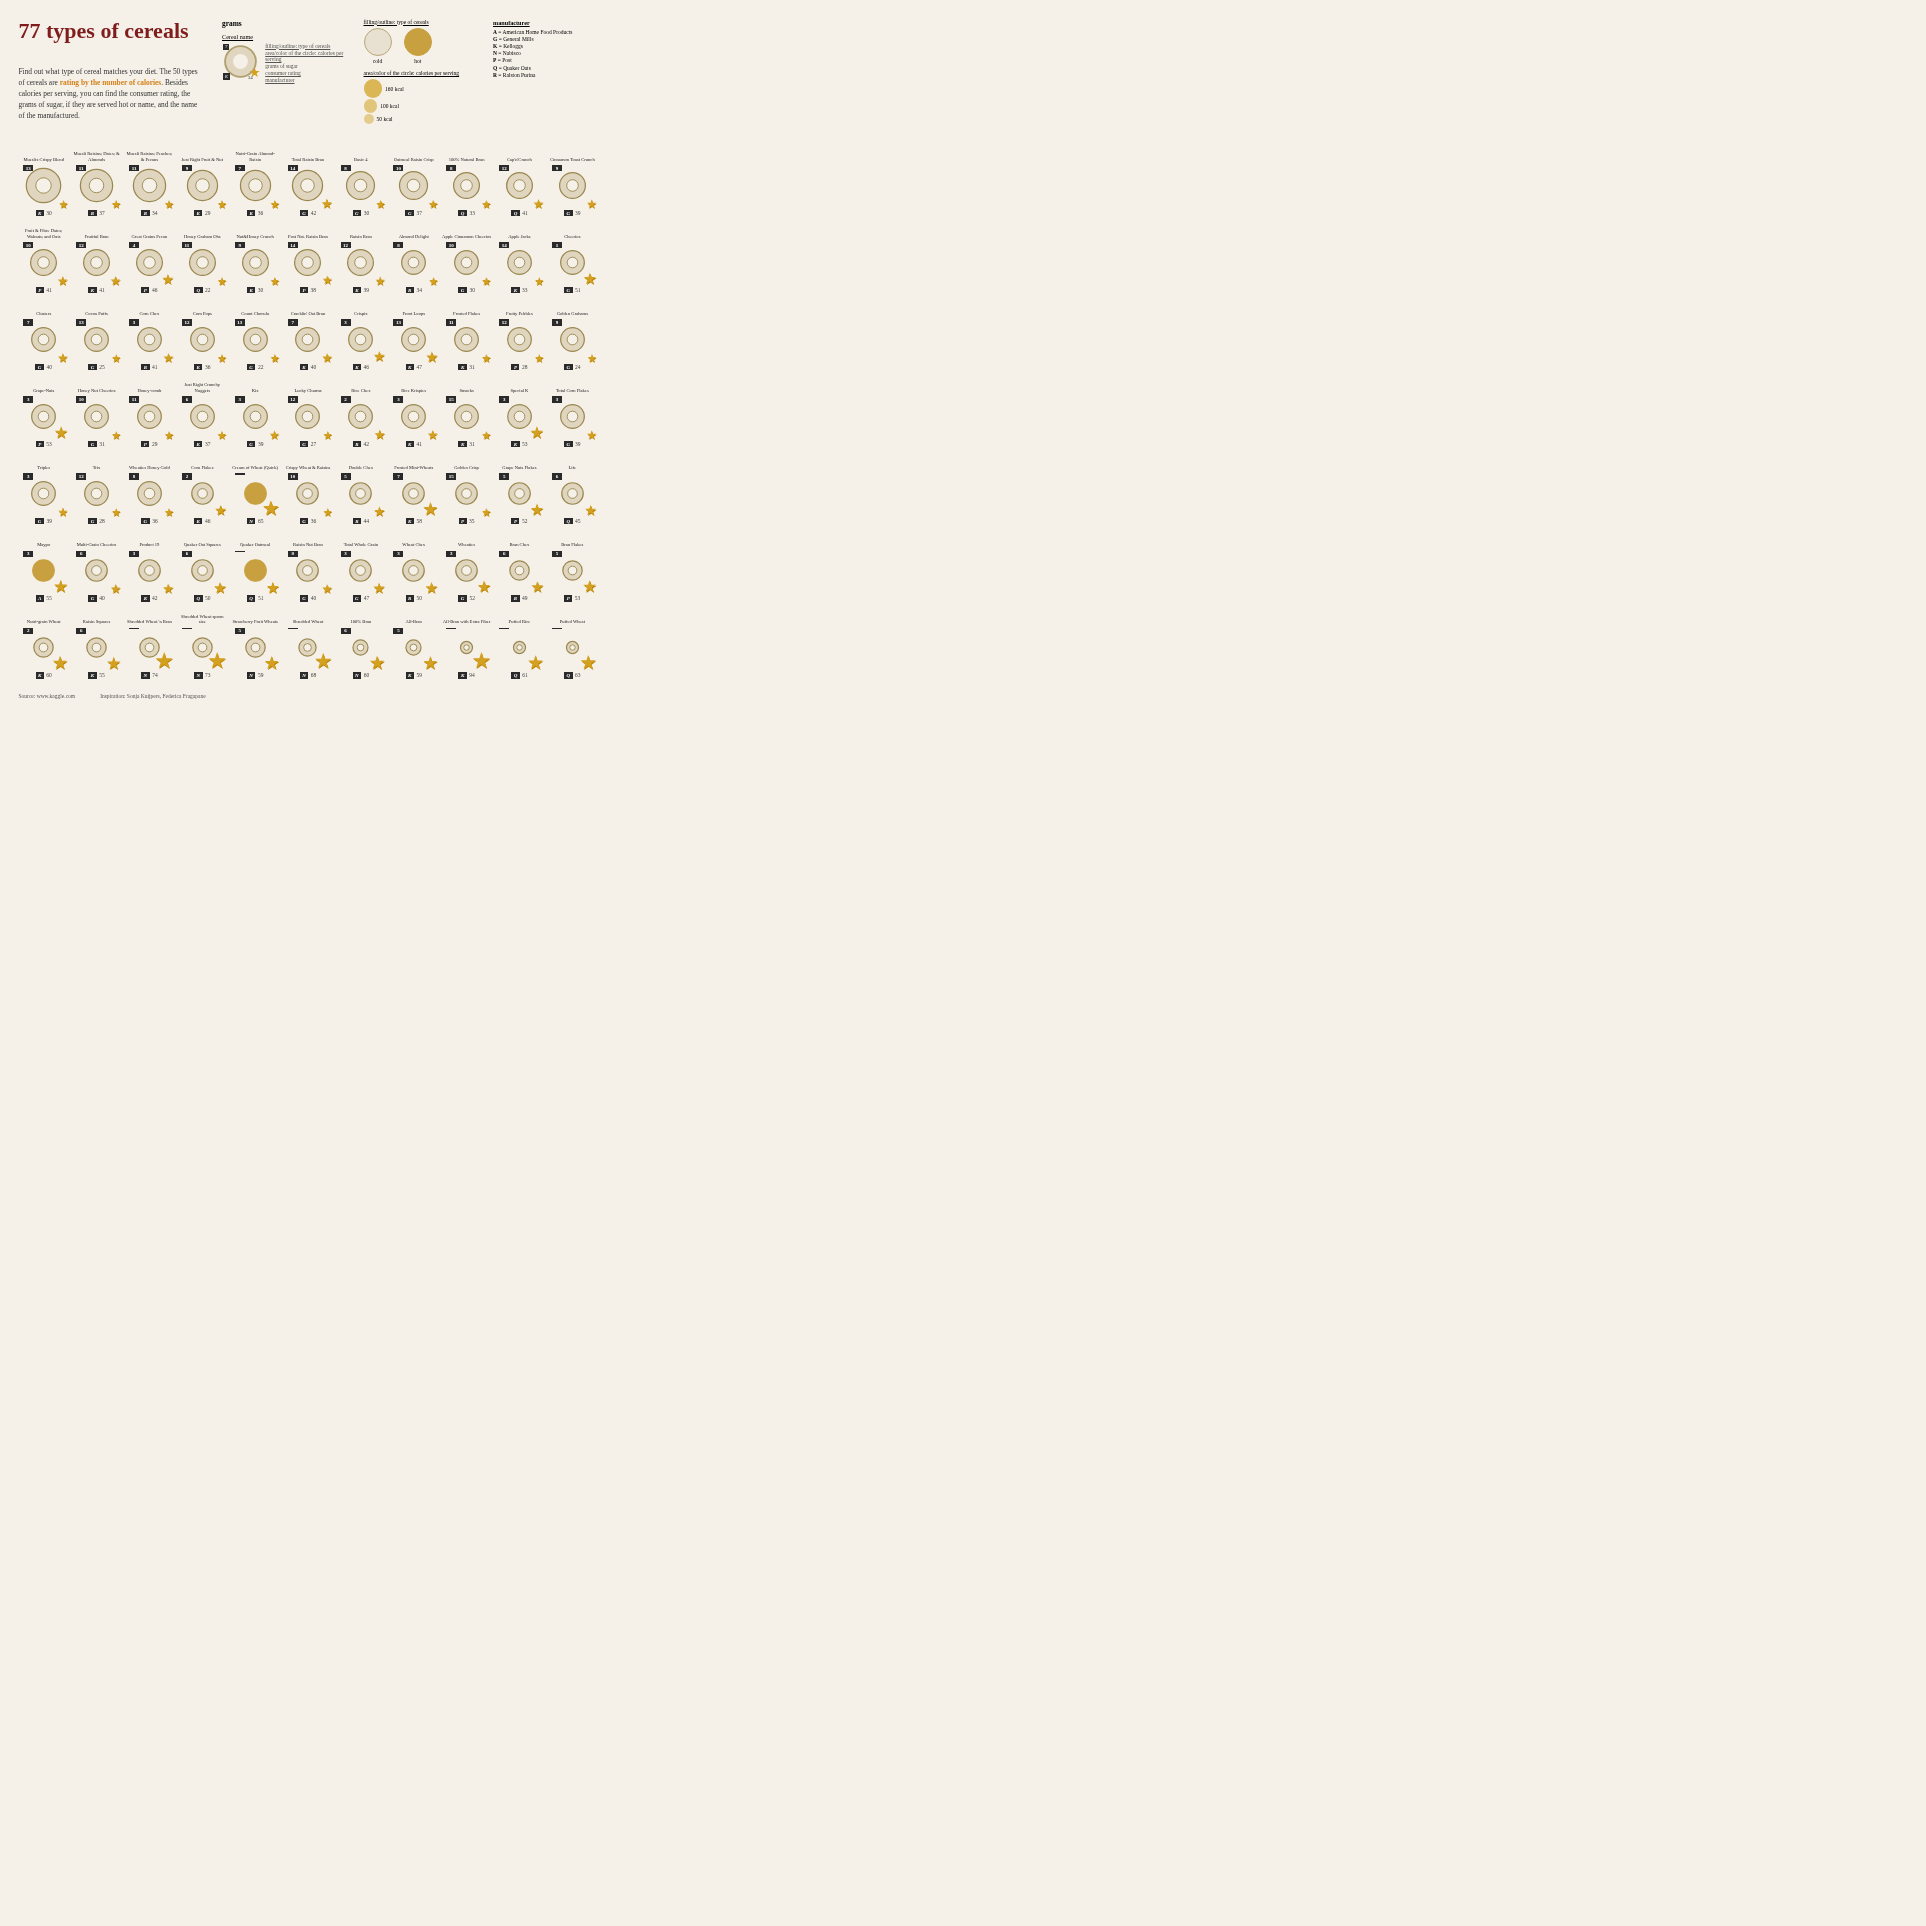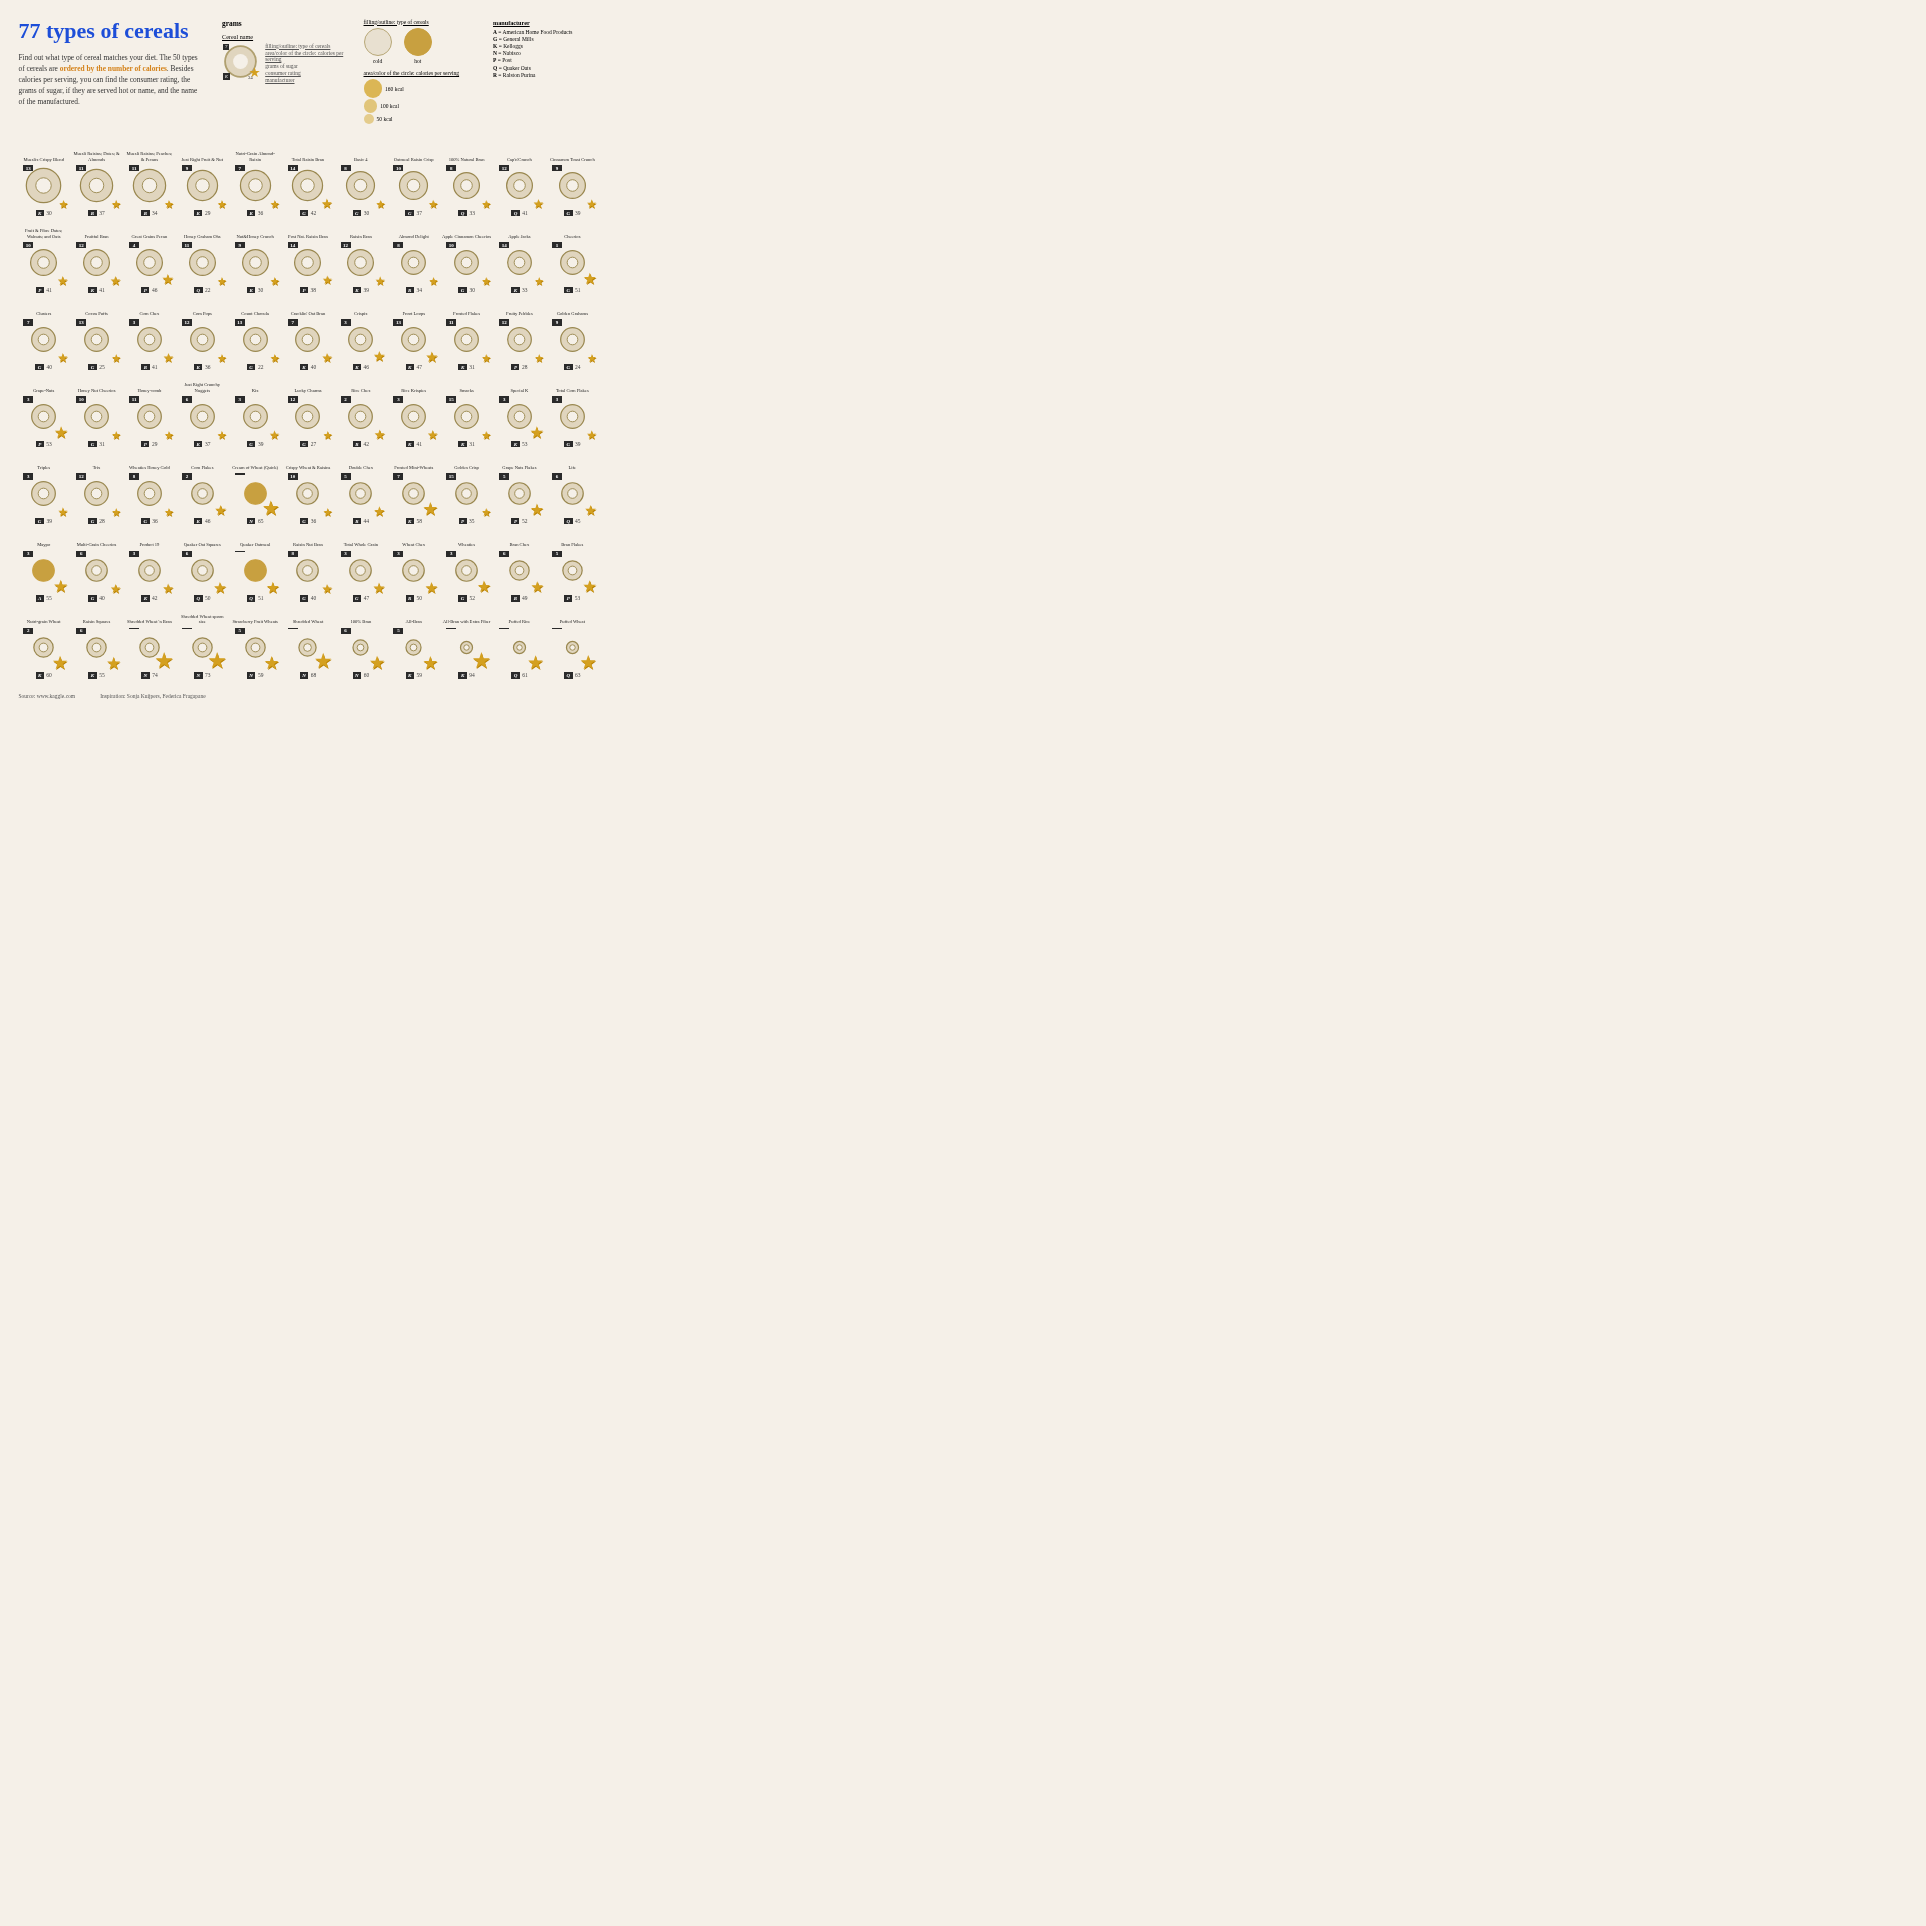--- a/index.html
+++ b/index.html
@@ -15,23 +15,23 @@
       gap: 18.5px;
       margin-bottom: 18.5px;
       align-items: flex-start;
     }
     .title-block {
       flex: 0 0 185px;
     }
     .main-title {
       font-size: 22px;
       font-weight: 900;
-      color: #1d4ed8;
+      color: #7f1d1d;
       line-height: 1.1;
-      margin-bottom: 9px;
+      margin-bottom: 23px;
     }
     .subtitle {
       font-size: 7.4px;
       color: #333;
       line-height: 1.5;
     }
     .subtitle .highlight {
       color: #d4821a;
       font-weight: bold;
     }
@@ -217,21 +217,21 @@
       height: 100%;
     }
   </style>
 </head>
 <body>
 
 <div class="header-section">
   <div class="title-block">
     <h1 class="main-title">77 types of cereals</h1>
     <p class="subtitle">
-      <span>Find out what type of cereal matches your diet. The 50 types of cereals are </span><span class="highlight">ordered by the number of calories</span><span>. Besides calories per serving, you can find the consumer rating, the grams of sugar, if they are served hot or name, and the name of the manufactured.</span>
+      <span>Find out what type of cereal matches your diet. The 50 types of cereals are </span><span class="highlight">rating by the number of calories</span><span>. Besides calories per serving, you can find the consumer rating, the grams of sugar, if they are served hot or name, and the name of the manufactured.</span>
     </p>
   </div>
 
   <div class="legend-block">
     <div class="legend-title">grams</div>
     <div class="legend-cereal-name">Cereal name</div>
     <div style="display:flex;align-items:flex-start;gap:6.2px;margin-top:3.1px;">
       <div style="position:relative;width:37px;height:37px;">
         <svg viewBox="0 0 60 60" style="width:37px;height:37px;">
           <circle cx="30" cy="30" r="25" fill="#e0d5be" stroke="#b0a070" stroke-width="3"></circle>

